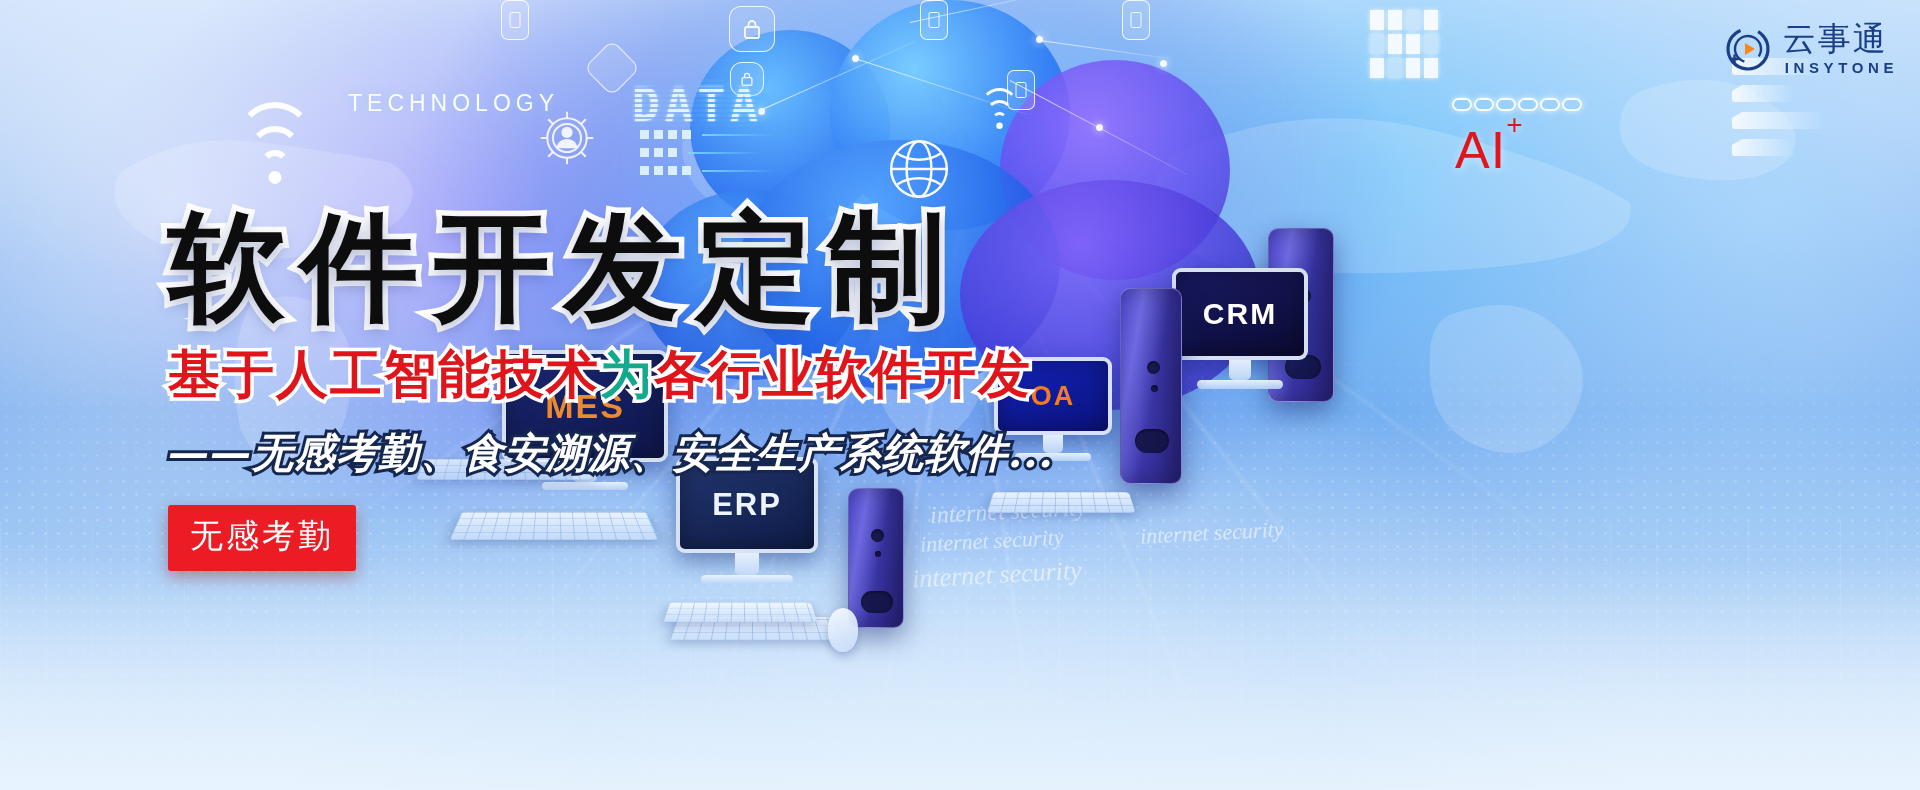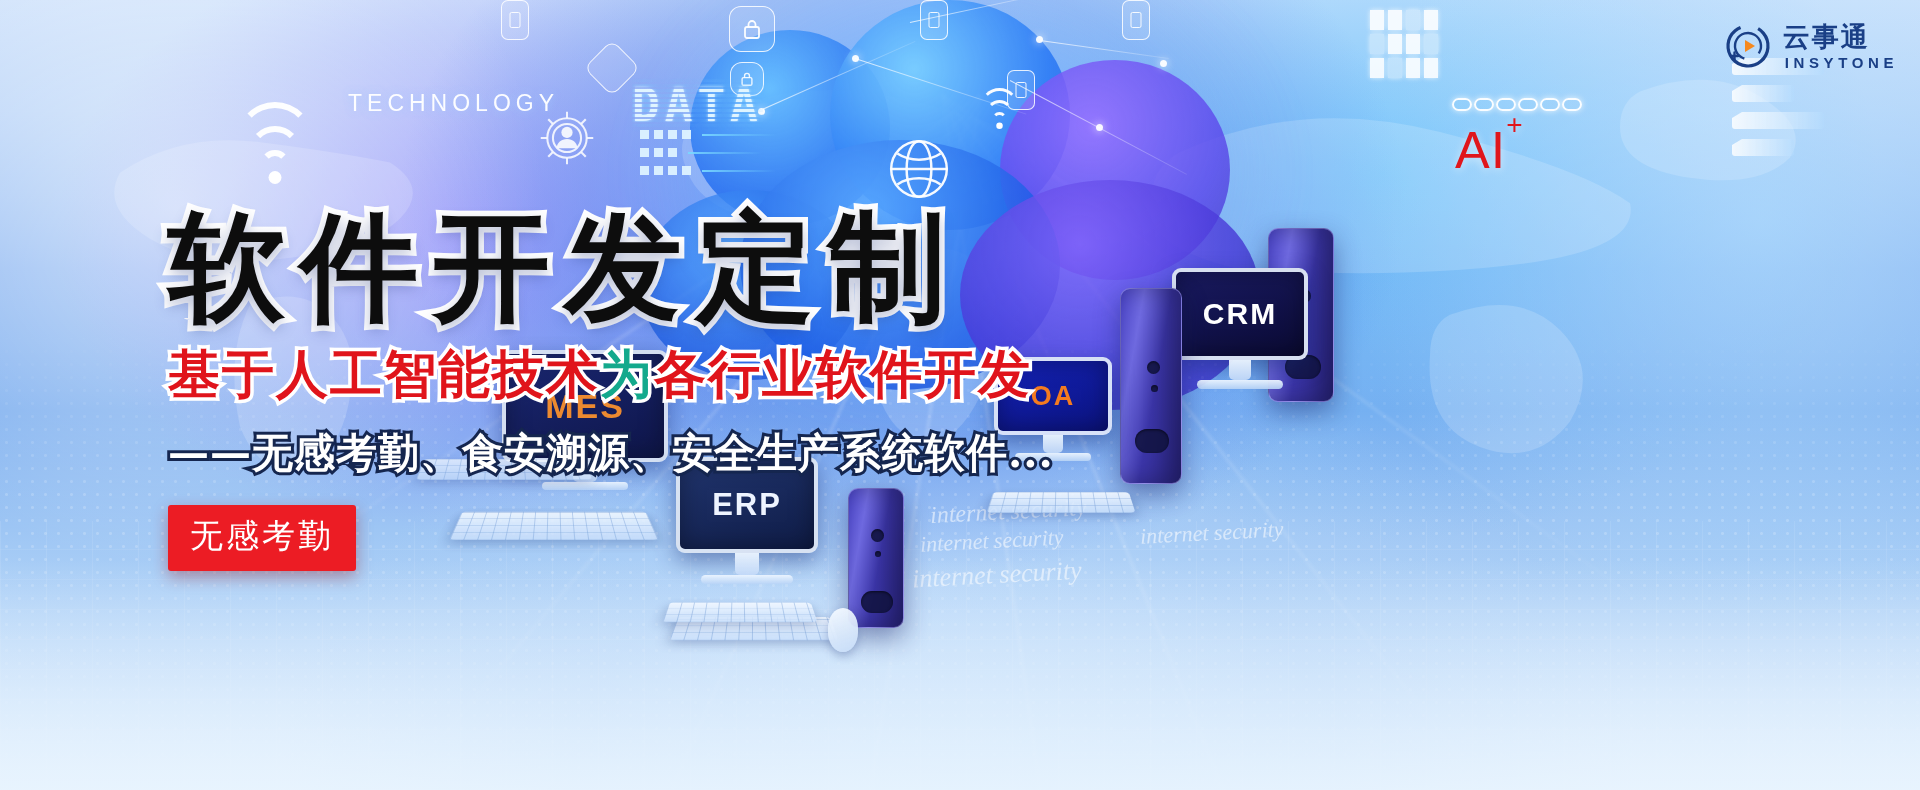--- a/index.html
+++ b/index.html
@@ -241,21 +241,21 @@
     -webkit-text-stroke:7px #ffffff;
     paint-order:stroke fill;
     color:#e0141b;
     white-space:nowrap;
   }
   .subline .accent { color:#13a98c; }
 
   .tagline {
     margin-top:16px;
     font-family:"DejaVu Serif", serif;
-    font-size:41px; font-weight:700; letter-spacing:1px;
+    font-size:41px; font-weight:700; font-style:italic; letter-spacing:1px;
     color:#ffffff;
     -webkit-text-stroke:6px #15264f;
     paint-order:stroke fill;
     white-space:nowrap;
   }
 
   .cta {
     display:inline-block; margin-top:24px;
     background:#ec1c24; color:#ffffff;
     font-family:"DejaVu Sans", sans-serif;
@@ -263,21 +263,21 @@
     padding:9px 22px 12px; border-radius:3px;
     box-shadow:0 6px 16px rgba(150,20,25,.38);
     cursor:pointer; user-select:none;
   }
 
   
   .logo { position:absolute; right:22px; top:22px; display:flex; align-items:center; gap:11px; z-index:40; }
   .logo-mark { width:48px; height:48px; position:relative; }
   .logo-text { display:flex; flex-direction:column; line-height:1; }
   .logo-cn {
-    font-family:"DejaVu Sans", sans-serif; font-size:27px; font-weight:700;
+    font-family:"DejaVu Sans", sans-serif; font-size:33px; font-weight:400;
     color:#1a3f86; letter-spacing:2px;
   }
   .logo-en {
     font-family:"Liberation Sans", sans-serif; font-size:15px; font-weight:700;
     color:#1a3f86; letter-spacing:4.6px; margin-top:5px; margin-left:2px;
   }
 </style>
 </head>
 <body>
 

